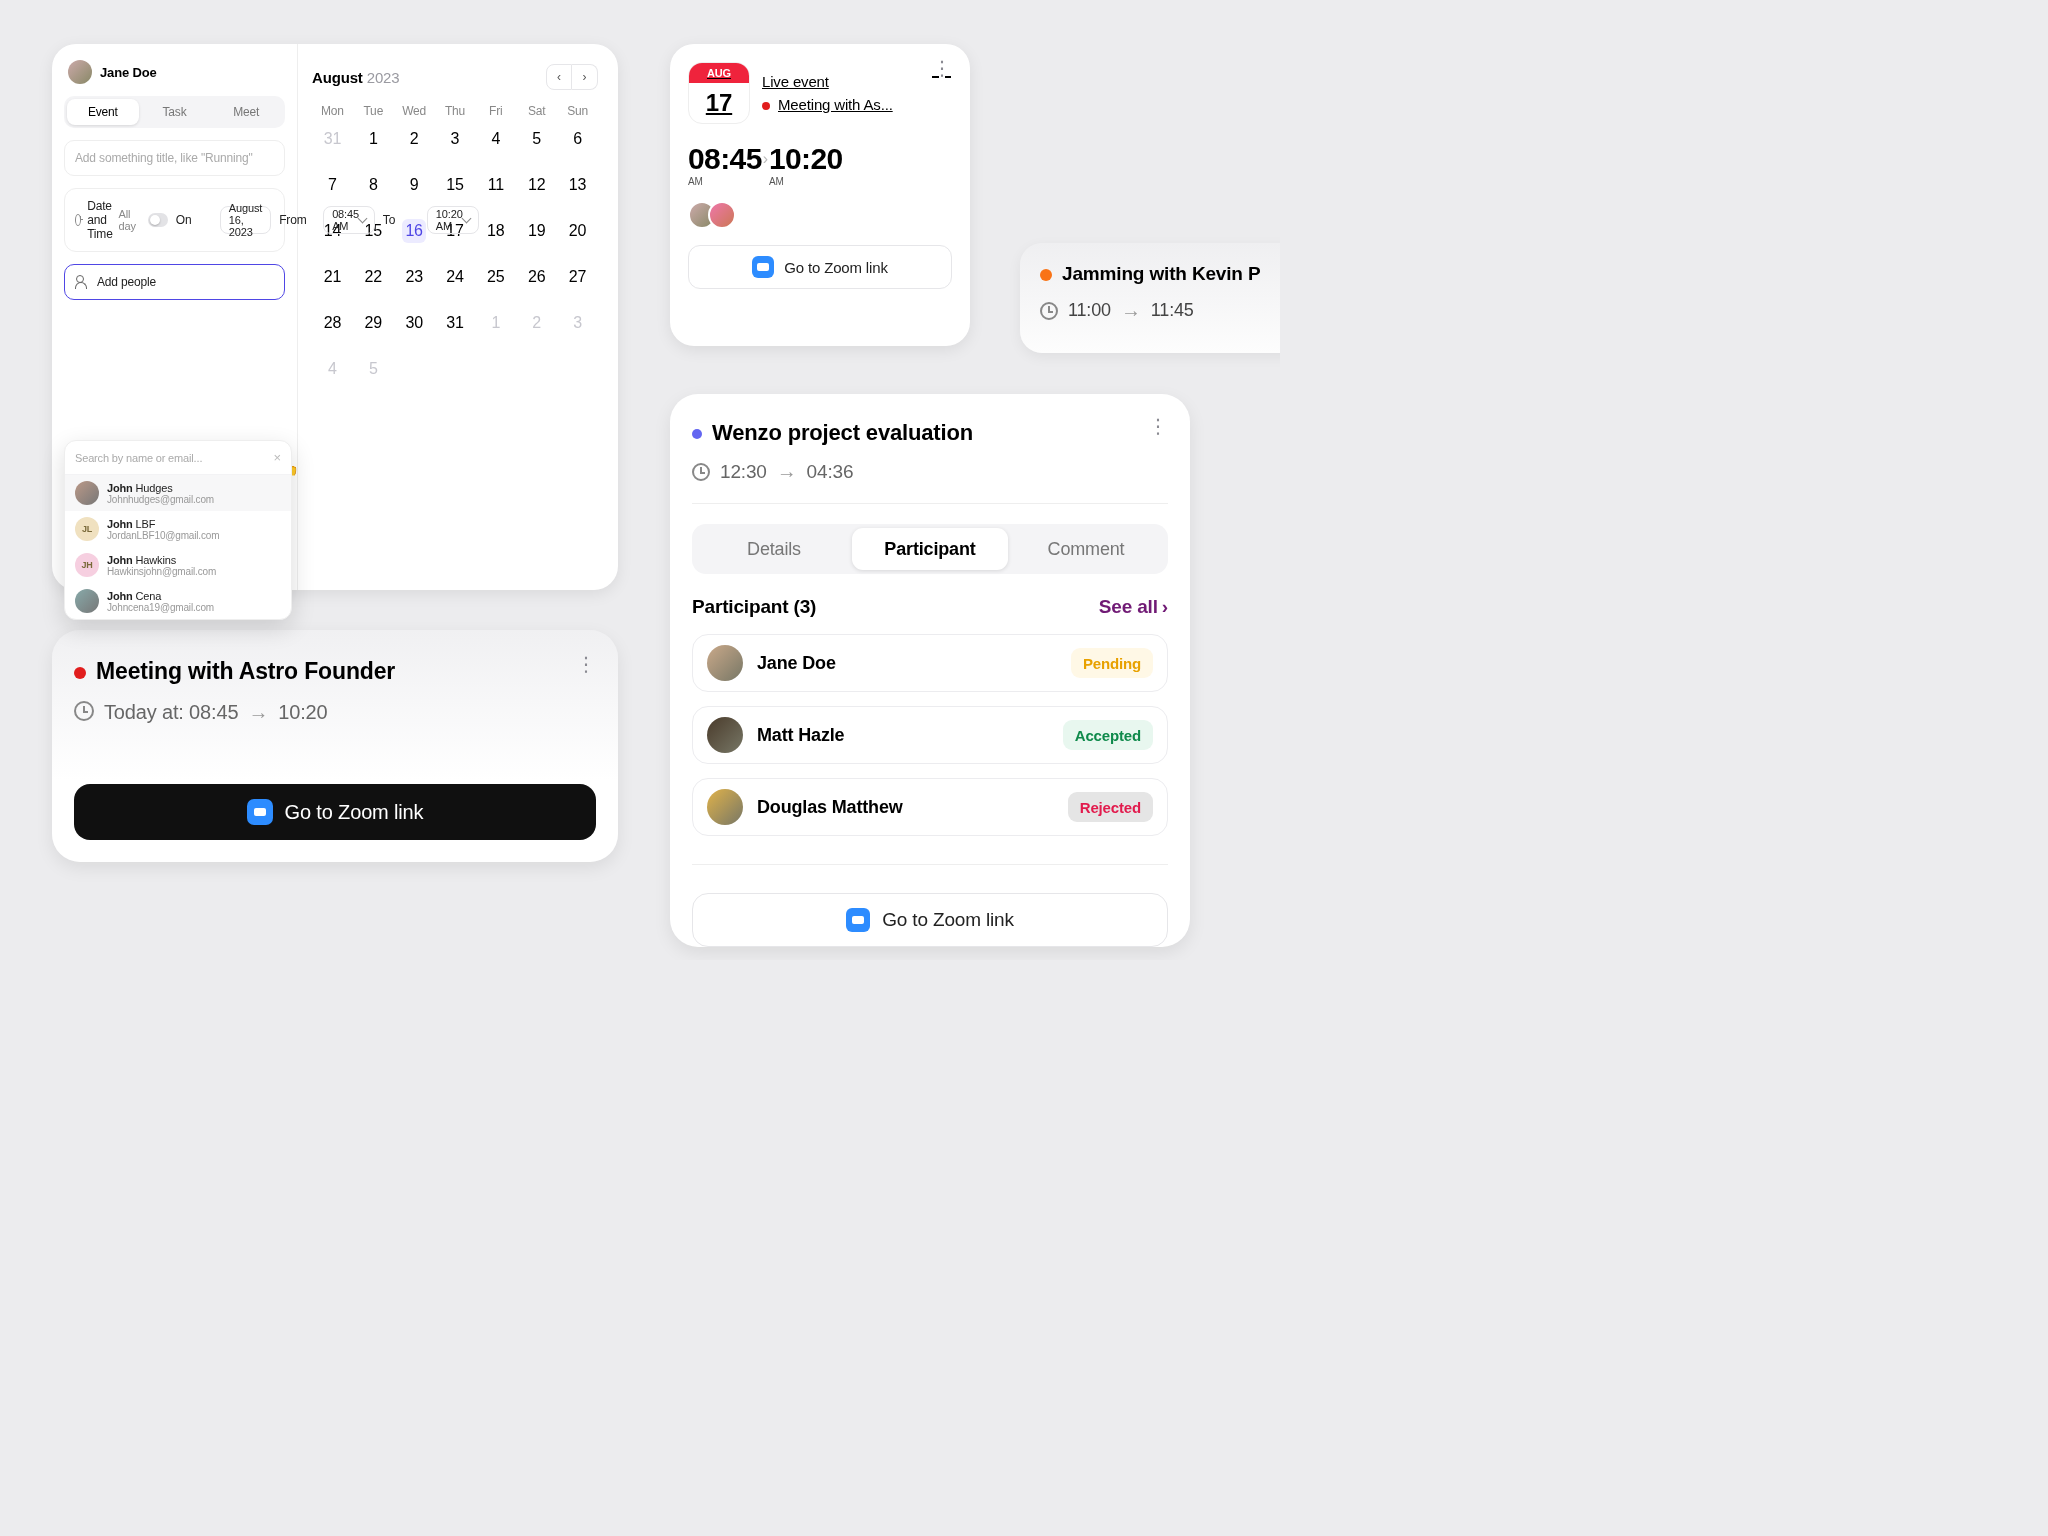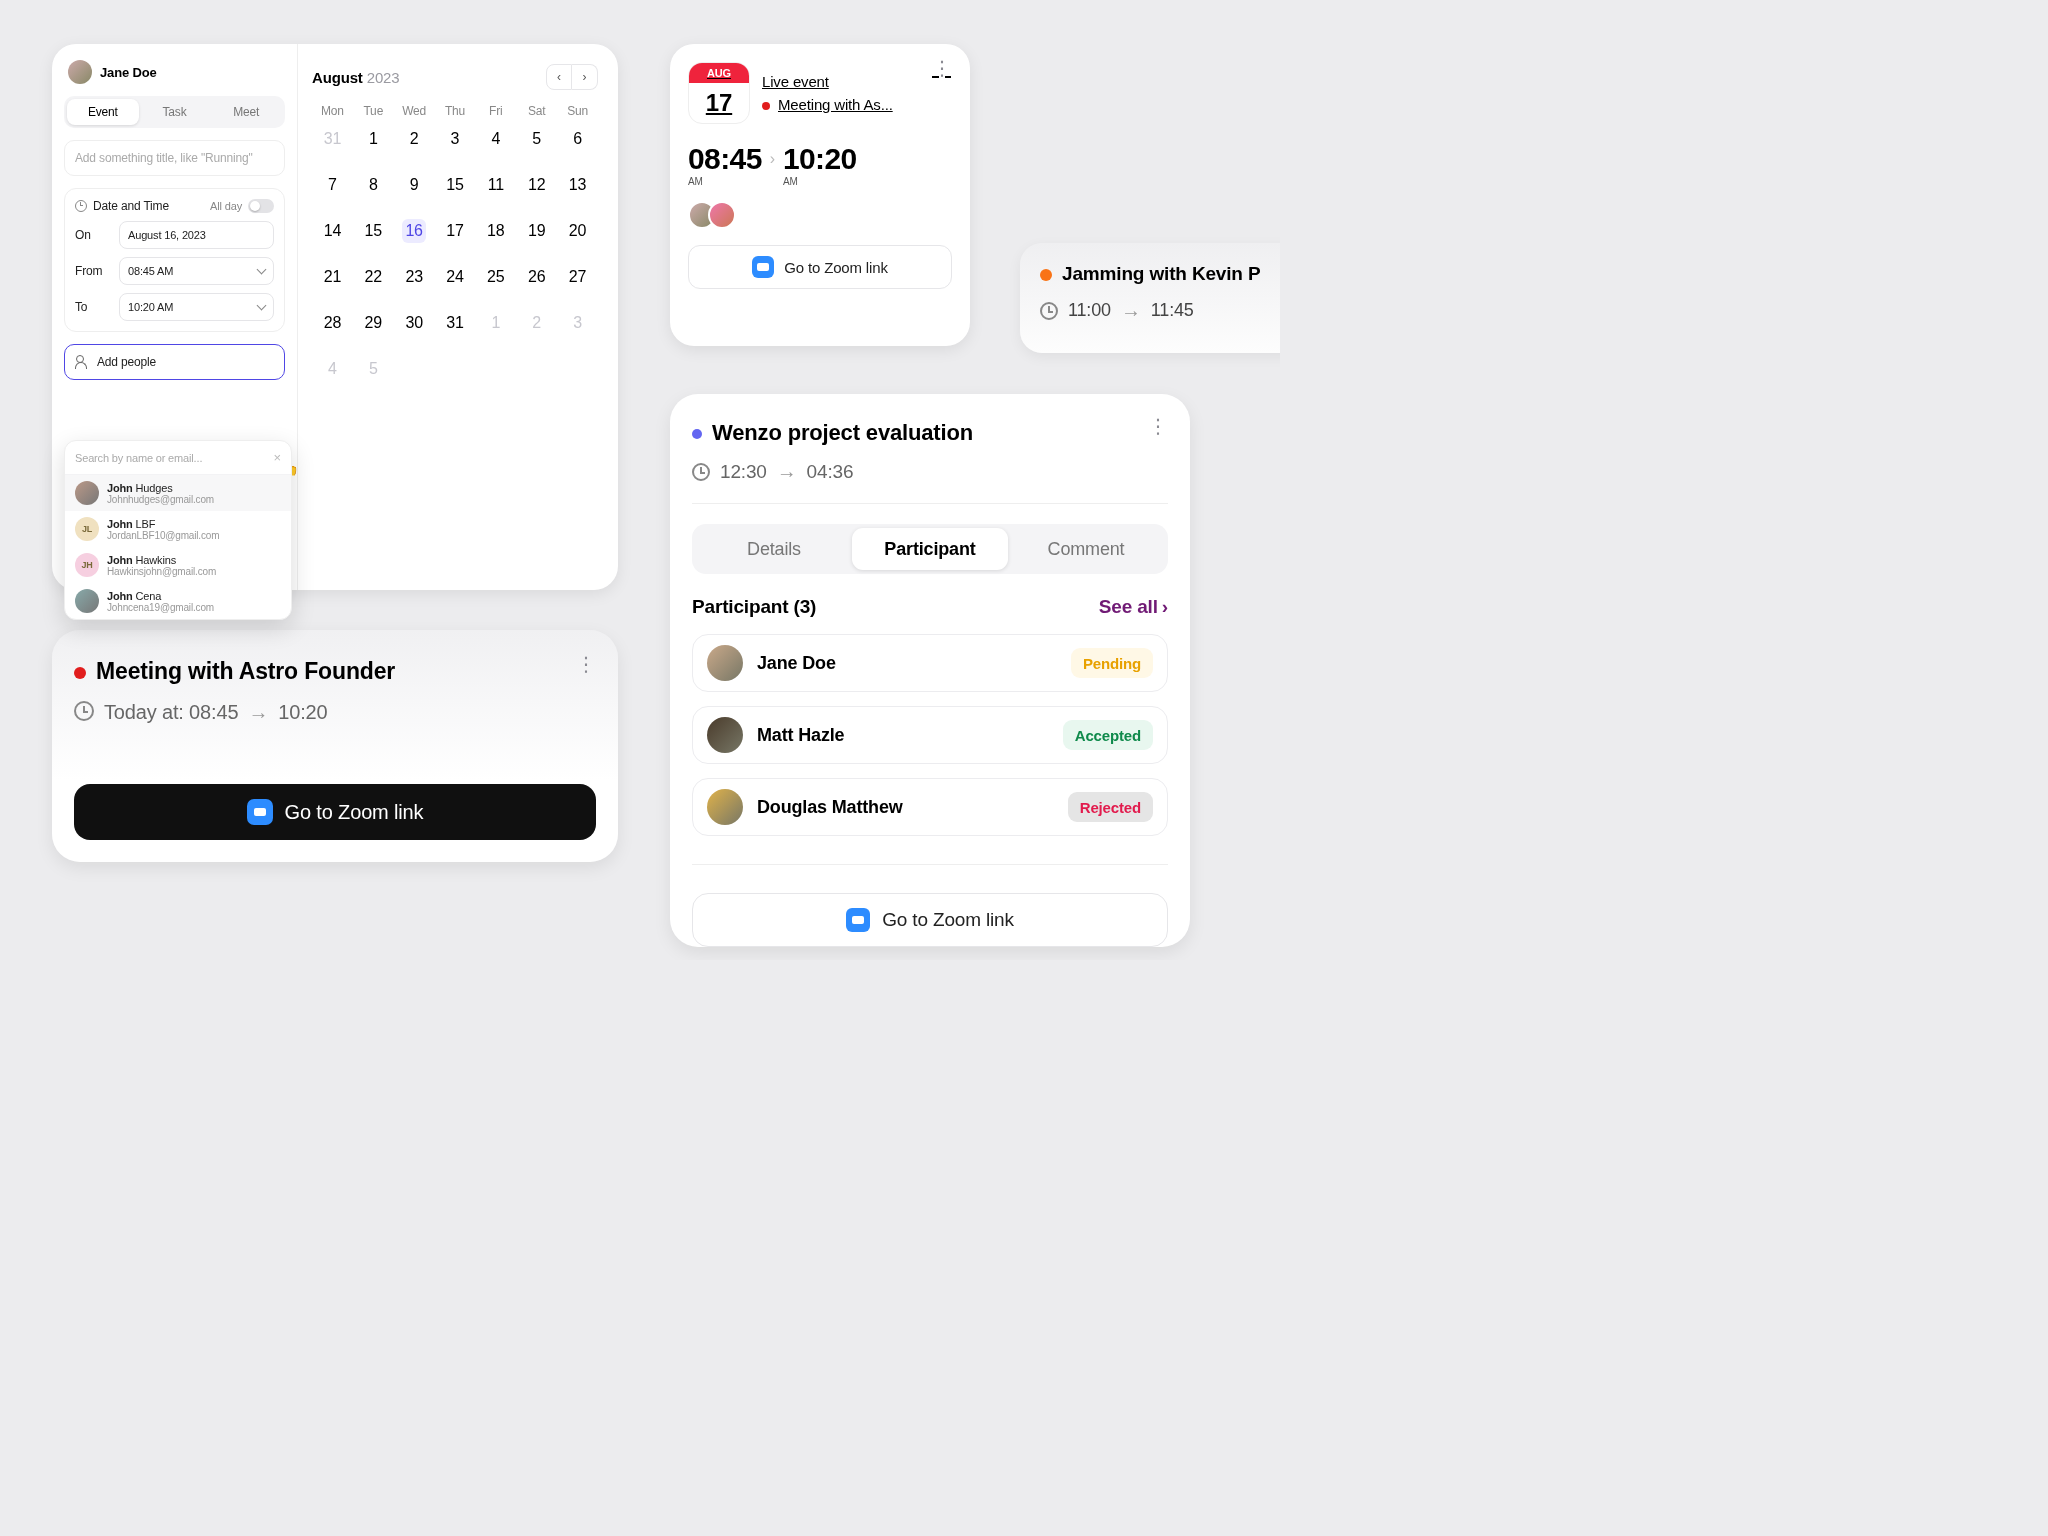--- a/index.html
+++ b/index.html
@@ -10,21 +10,21 @@
   .create-left { width: 246px; border-right: 1px solid #eee; padding: 16px 12px 12px 12px; display: flex; flex-direction: column; gap: 12px; position: relative; }
   .user-row { display: flex; align-items: center; gap: 8px; padding-left: 4px; }
   .avatar { width: 24px; height: 24px; border-radius: 50%; background: linear-gradient(135deg,#caa 0%,#886 100%); display:inline-block; flex-shrink:0; }
   .avatar-lg { width: 28px; height: 28px; }
   .avatar-xl { width: 36px; height: 36px; }
   .user-name { font-size: 13px; font-weight: 600; color: #000; }
   .tabs3 { background: #f4f4f6; border-radius: 10px; height: 32px; display: flex; align-items: center; padding: 3px; }
   .tabs3 > div { flex: 1; text-align: center; font-size: 12px; color: #777; height: 26px; line-height: 26px; border-radius: 8px; cursor: pointer; }
   .tabs3 > div.active { background: #fff; color: #000; font-weight: 500; box-shadow: 0 1px 3px rgba(0,0,0,.12); }
   .title-input { border: 1px solid #eee; border-radius: 10px; height: 36px; padding: 0 10px; font-size: 12px; color: #999; display:flex; align-items:center; }
-  .dt-box { border: 1px solid #eee; border-radius: 12px; padding: 10px; display:flex; flex-direction:column; gap:8px; }
+  .dt-box { border: 1px solid #eee; border-radius: 12px; padding: 10px; display:flex; flex-direction:row; gap:8px; }
   .dt-header { display:flex; align-items:center; justify-content:space-between; font-size:12px; color:#222; }
   .dt-header .left { display:flex; align-items:center; gap:6px; }
   .allday { display:flex; align-items:center; gap:6px; font-size:11px; color:#888; }
   .toggle { width:26px; height:14px; border-radius:999px; background:#e3e3e6; position:relative; }
   .toggle::after { content:""; position:absolute; left:2px; top:2px; width:10px; height:10px; border-radius:50%; background:#fff; box-shadow:0 1px 2px rgba(0,0,0,.25); }
   .dt-row { display:flex; align-items:center; gap:8px; }
   .dt-row label { width:36px; font-size:12px; color:#222; }
   .dt-field { flex:1; border:1px solid #e5e5e8; border-radius:8px; height:28px; padding:0 8px; font-size:11px; color:#222; display:flex; align-items:center; justify-content:space-between; }
   .addpeople { border:1.5px solid #4f46e5; border-radius:10px; height:36px; display:flex; align-items:center; gap:8px; padding:0 10px; font-size:12px; color:#222; }
   .people-pop { position:absolute; left:12px; top:396px; width:228px; background:#fff; border:1px solid #eee; border-radius:12px; box-shadow:0 8px 24px rgba(0,0,0,.14); z-index:5; overflow:hidden; }
@@ -74,21 +74,21 @@
   
   .live-card { position:absolute; left:670px; top:44px; width:300px; height:302px; background:#fff; border-radius:24px; box-shadow:0 4px 16px rgba(0,0,0,.08); padding:18px; }
   .live-top { display:flex; align-items:center; gap:12px;text-decoration:underline; }
   .date-chip { width:62px; height:62px; border-radius:14px; border:1px solid #eee; overflow:hidden; text-align:center; }
   .date-chip .m { height:20px; background:#ef233c; color:#fff; font-size:11px; font-weight:600; line-height:20px; }
   .date-chip .d { font-size:24px; font-weight:600; line-height:40px; }
   .live-labels { display:flex; flex-direction:column; gap:6px; flex:1; }
   .live-labels .l1 { font-size:15px; color:#000; }
   .live-labels .l2 { font-size:15px; color:#000; font-weight:500; display:flex; align-items:center; }
   .live-labels .l2 .dot { width:8px; height:8px; margin-right:8px; }
-  .live-times { display:flex; align-items:center; gap:8px; margin-top:18px; }
+  .live-times { display:flex; align-items:center; gap:1px; margin-top:18px; }
   .tm { display:flex; flex-direction:column; }
   .tm .big { font-size:30px; font-weight:700; color:#000; letter-spacing:-0.02em; }
   .tm .ap { font-size:10px; color:#555; margin-top:0px; }
   .chev { color:#bbb; font-size:16px; position:relative; top:-6px; }
   .avs { display:flex; margin-top:14px; }
   .avs .avatar-lg { border:2px solid #fff; margin-left:-8px; }
   .avs .avatar-lg:first-child { margin-left:0; }
   .zoom-btn-light { margin-top:16px; height:44px; border:1px solid #e6e6e9; border-radius:12px; display:flex; align-items:center; justify-content:center; gap:10px; font-size:15px; color:#222; cursor:pointer; }
 
   

